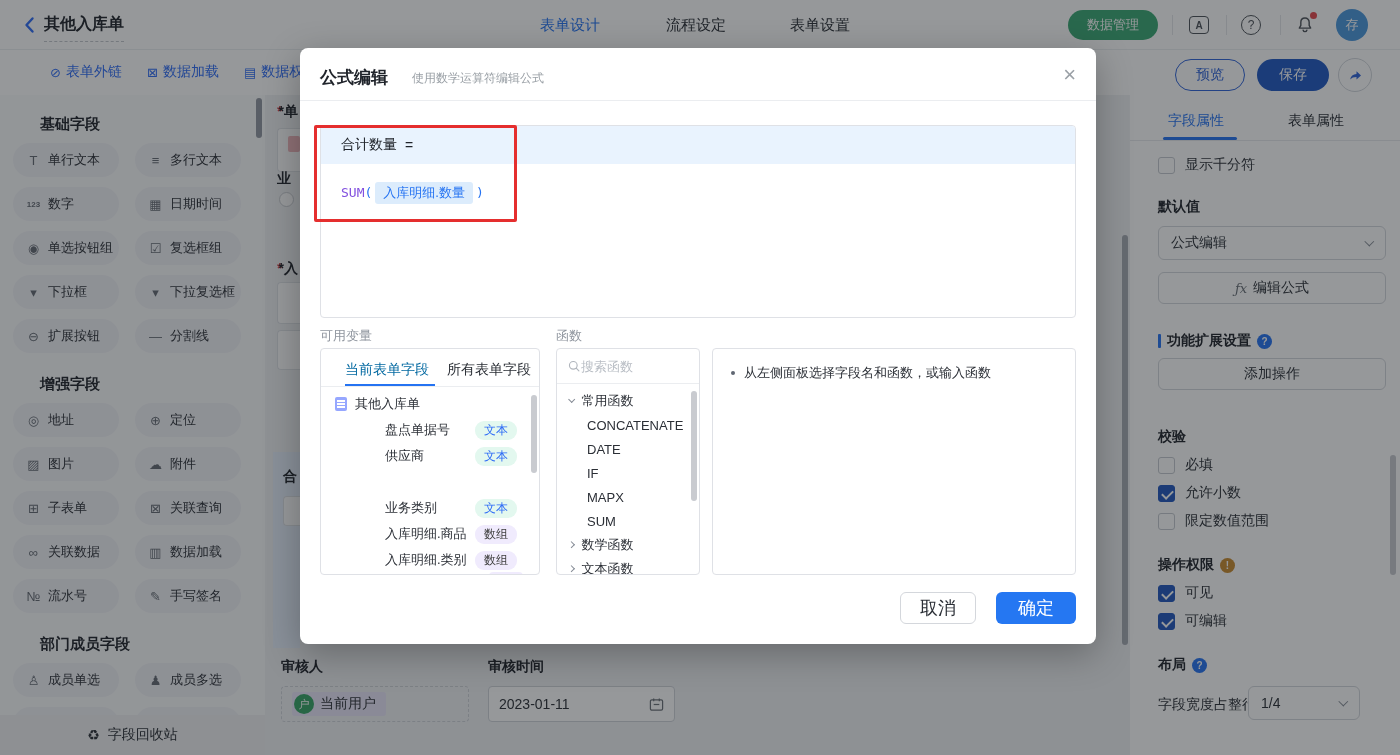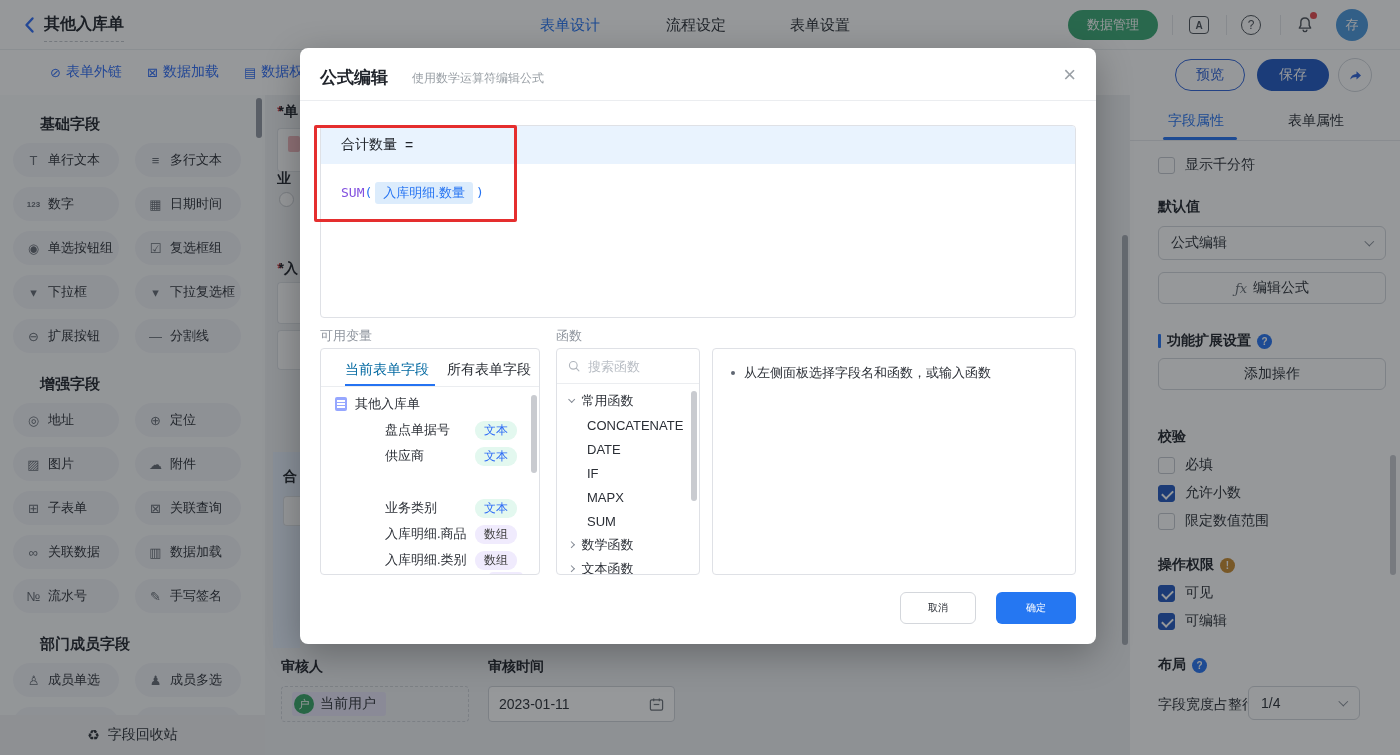--- a/index.html
+++ b/index.html
@@ -90,31 +90,31 @@
   .tree-row{position:absolute;left:0;width:100%;height:26px;display:flex;align-items:center;cursor:pointer}
   .tree-root-ic{width:12px;height:14px;background:#96a7ff;border-radius:2px;margin:0 8px 0 14px;position:relative}
   .tree-root-ic::after{content:"";position:absolute;left:2px;top:3px;width:8px;height:1.5px;background:#fff;box-shadow:0 3px 0 #fff,0 6px 0 #fff}
   .tree-name{font-size:13px;color:#2b2f36}
   .tree-row .tree-name.child{margin-left:64px}
   .tag{position:absolute;right:22px;font-size:12px;border-radius:9px;padding:1px 9px}
   .tag-text{background:#e3f8ef;color:#2e6cf6}
   .tag-time{background:#e3edfd;color:#2e6cf6}
   .tag-array{background:#f0ebfd;color:#404040}
   .p-scroll{position:absolute;right:2px;width:6px;border-radius:3px;background:#c9cbd0}
-  .srch{position:absolute;left:0;top:0;width:100%;height:35px;border-bottom:1px solid #ebedf0;display:flex;align-items:center;padding:0 10px;gap:7px}
+  .srch{position:absolute;left:0;top:0;width:100%;height:35px;border-bottom:1px solid #ebedf0;display:flex;align-items:center;padding:0 10px;}
   .srch input{border:none;outline:none;font-size:13px;width:100px;color:#2b2f36;font-family:inherit}
   .srch input::placeholder{color:#b8bdc4}
   .fnrow{position:absolute;left:0;width:100%;height:24px;display:flex;align-items:center;font-size:13px;color:#2b2f36;cursor:pointer}
   .fnrow .cd{border:solid #868c96;border-width:0 1.3px 1.3px 0;padding:2.2px;margin:0 7px 0 12px}
   .cd.down{transform:rotate(45deg);margin-top:-2px}
   .cd.right{transform:rotate(-45deg)}
   .fnrow.leaf{padding-left:30px}
   .tip-row{position:absolute;left:18px;font-size:13px;color:#2b2f36;display:flex;align-items:flex-start;gap:9px;line-height:20px}
   .dot{width:4px;height:4px;border-radius:50%;background:#5f6672;margin-top:8px;flex:0 0 auto}
-  .m-btn{position:absolute;top:544px;height:32px;border-radius:6px;font-size:10px;display:flex;align-items:center;justify-content:center;cursor:pointer}
+  .m-btn{position:absolute;top:544px;height:32px;border-radius:6px;font-size:18px;display:flex;align-items:center;justify-content:center;cursor:pointer}
   .m-cancel{left:600px;width:76px;border:1px solid #d4d7dc;background:#fff;color:#2b2f36}
   .m-ok{left:696px;width:80px;background:#2577f2;color:#fff}
   
   .red-rect{position:absolute;left:314px;top:125px;width:203px;height:97px;border:3px solid #e52e2e;border-radius:2px;z-index:70;pointer-events:none}
 </style>
 </head>
 <body>
 
 <div class="topbar">
   <div class="back-btn">

